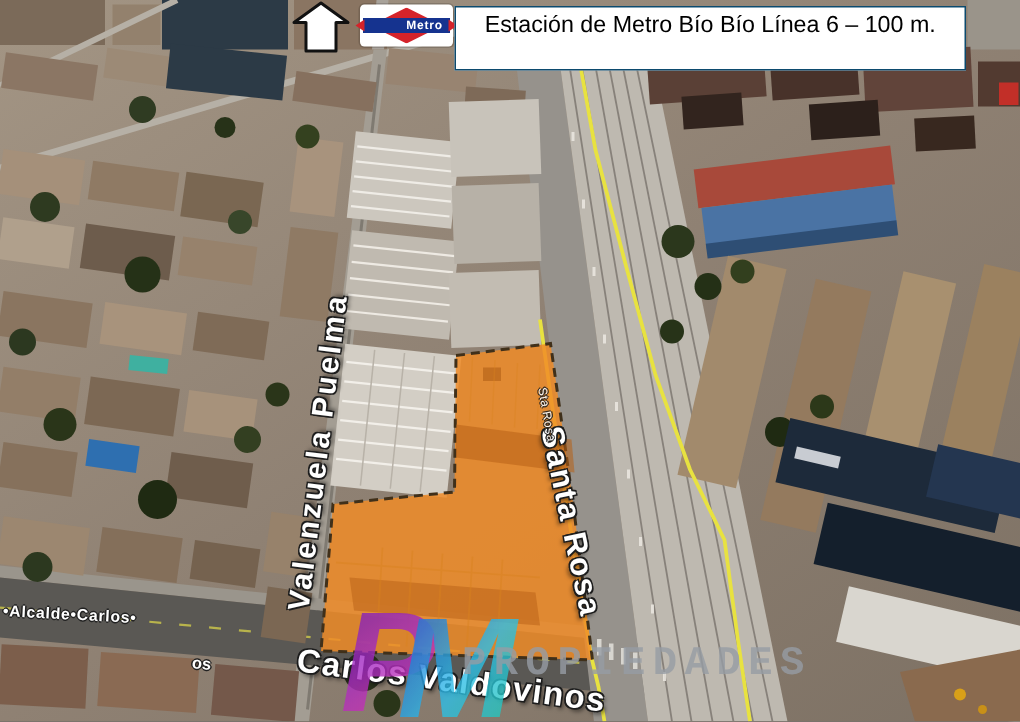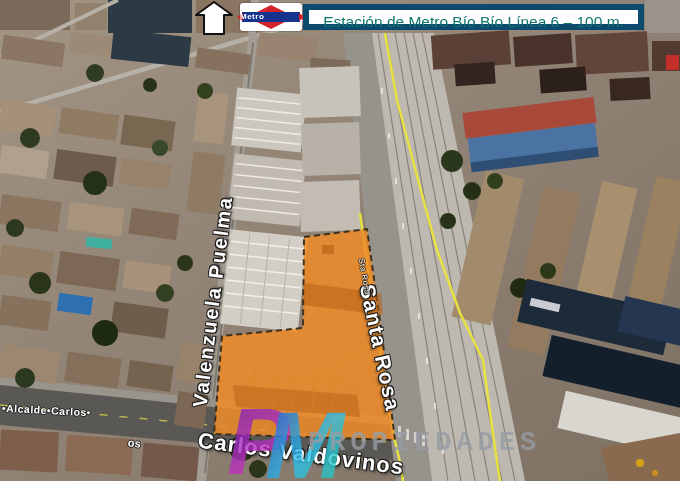--- a/index.html
+++ b/index.html
@@ -33,25 +33,25 @@
   #north-arrow{position:absolute;left:193px;top:0;}
   #metro-logo{position:absolute;left:240px;top:3px;width:62px;height:28px;background:#fff;
     border-radius:3px;box-shadow:0 0 0 1px rgba(0,0,0,.15);}
   .m-diamond{position:absolute;left:7px;top:2px;width:48px;height:24px;background:#d4232a;
     clip-path:polygon(50% 0,100% 50%,50% 100%,0 50%);}
   .m-band{position:absolute;left:2px;top:9px;width:58px;height:10px;background:#15338f;}
   .m-tip-l{position:absolute;left:-3px;top:10px;width:0;height:0;border-top:4px solid transparent;
     border-bottom:4px solid transparent;border-right:6px solid #d4232a;}
   .m-tip-r{position:absolute;right:-3px;top:10px;width:0;height:0;border-top:4px solid transparent;
     border-bottom:4px solid transparent;border-left:6px solid #d4232a;}
-  .m-text{position:absolute;left:0;top:9px;width:100%;height:10px;line-height:10px;text-align:left;
+  .m-text{position:absolute;left:12px;top:9px;width:100%;height:10px;line-height:10px;text-align:center;
     color:#fff;font-size:8px;font-weight:700;letter-spacing:.5px;}
-  #info-box{position:absolute;left:303px;top:4px;width:341px;height:26px;background:#fff;
-    border:6px solid #0c4a6e;box-sizing:border-box;text-align:center;font-size:15.5px;
-    line-height:24px;color:#0f766e;white-space:nowrap;}
+  #info-box{position:absolute;left:303px;top:4px;width:341px;height:43px;background:#fff;
+    border:1px solid #0c4a6e;box-sizing:border-box;text-align:center;font-size:15.5px;
+    line-height:24px;color:#000000;white-space:nowrap;}
 </style>
 </head>
 <body>
 
 <div class="stage">
 
   <svg class="aerial" viewBox="0 0 680 481">
     <defs>
       <linearGradient id="baseG" x1="0" y1="0" x2="1" y2="1">
         <stop offset="0" stop-color="#a39584"></stop>

